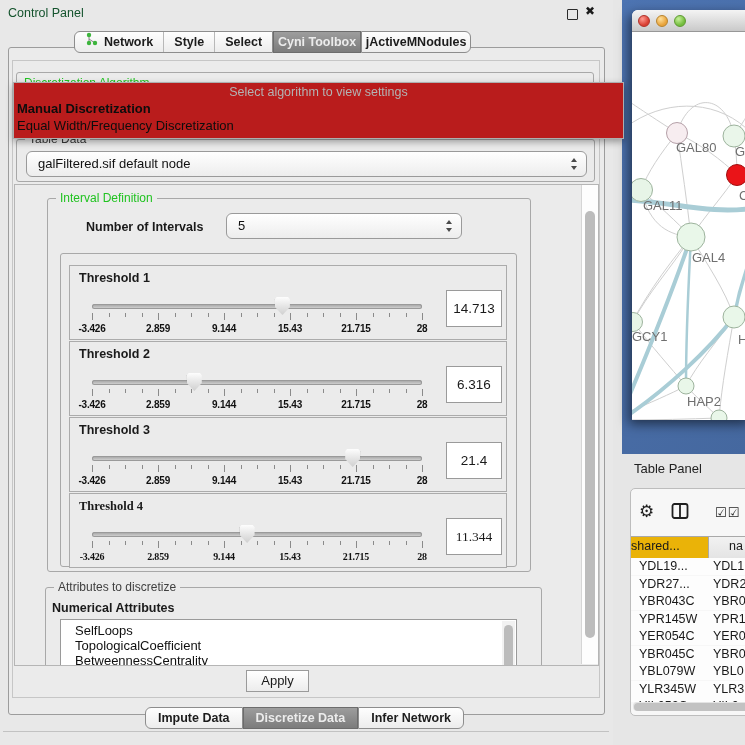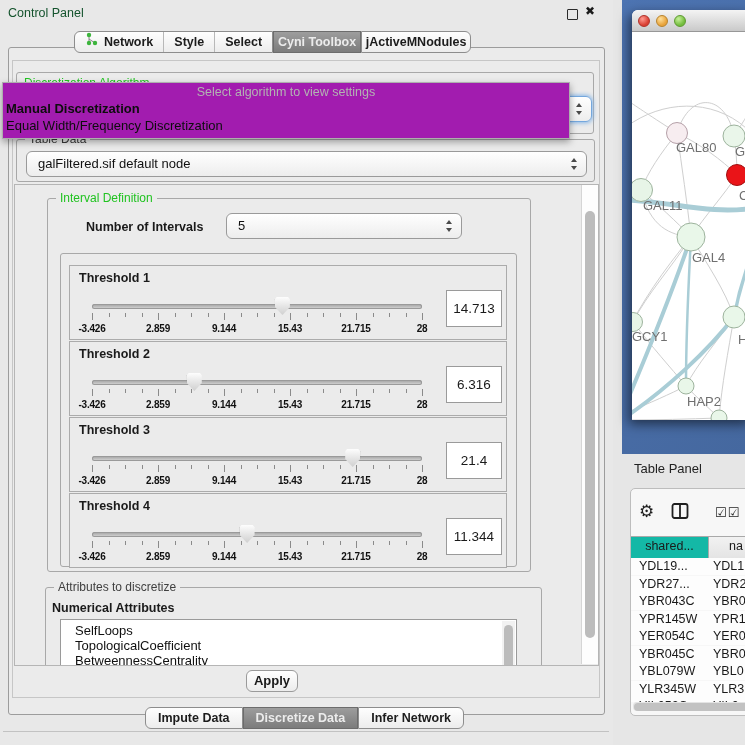--- a/index.html
+++ b/index.html
@@ -38,22 +38,22 @@
   .combo{box-sizing:border-box;border:1px solid #9a9a9a;border-radius:6px;
          background:linear-gradient(#ffffff,#ededed);font-size:13px;line-height:24px;
          padding:0 22px 12px 11px;color:#111;white-space:nowrap;overflow:hidden;}
   .stepper{position:absolute;right:8px;top:50%;width:7px;height:12px;margin-top:-6px;}
   .stepper:before,.stepper:after{content:"";position:absolute;left:0;border-left:3.5px solid transparent;border-right:3.5px solid transparent;}
   .stepper:before{top:0;border-bottom:4.5px solid #4a4a4a;}
   .stepper:after{bottom:0;border-top:4.5px solid #4a4a4a;}
   #algo-combo{left:26px;top:96px;width:566px;height:26px;border-color:#74a7dd;box-shadow:0 0 4px 1px #86b5e6;}
   #td-combo{left:26px;top:151px;width:561px;height:26px;}
   
-  #algo-popup{left:2px;top:82px;width:566px;height:55px;background:#a21caf;border:1px solid #aeaeae;
-              box-shadow:0 3px 7px rgba(0,0,0,.35);z-index:50;}
+  #algo-popup{left:13px;top:82px;width:566px;height:55px;background:#b91c1c;border:1px solid #aeaeae;
+              box-shadow:0 3px 7px rgba(0,0,0,.35);z-index:50;padding-left:43px;}
   #popup-hint{left:0;top:2px;width:100%;text-align:center;font-size:12.5px;color:#b3b3b3;}
   .popup-item{left:2px;width:560px;font-size:13px;color:#0d0d0d;padding-left:1px;}
   #popup-item-1{top:18px;font-weight:bold;}
   #popup-item-2{top:35px;}
   
   #scroll-pane{left:14px;top:184px;width:583px;height:480px;border:1px solid #b5b5b5;background:#ebebeb;overflow:hidden;}
   #v-scrollbar{left:566px;top:0;width:16px;height:479px;background:#fdfdfd;border-left:1px solid #d5d5d5;}
   #v-thumb{left:3px;top:26px;width:10px;height:427px;border-radius:5px;background:#bcbcbc;}
   
   #ivd-group{left:32px;top:13px;width:484px;height:374px;}
@@ -77,22 +77,22 @@
              background:#fff;border:1px solid #9a9a9a;font-size:13.5px;
              display:flex;align-items:center;justify-content:center;}
   
   #attr-group{left:30px;top:402px;width:497px;height:95px;}
   #attr-subtitle{left:6px;top:13px;font-size:12.5px;font-weight:bold;}
   #attr-list{left:14px;top:31px;width:457px;height:60px;background:#fff;border:1px solid #9a9a9a;box-sizing:border-box;overflow:hidden;}
   .attr-item{position:absolute;left:14px;font-size:13px;color:#101010;}
   #attr-scrollbar{position:absolute;right:1px;top:1px;width:13px;height:58px;background:#f2f2f2;}
   #attr-thumb{position:absolute;left:2px;top:4px;width:9px;height:44px;border-radius:5px;background:#bcbcbc;}
   
-  #apply-btn{left:246px;top:670px;width:52px;height:22px;box-sizing:border-box;border:1px solid #9a9a9a;border-radius:6px;
-             background:linear-gradient(#ffffff,#ececec);font-size:13px;text-align:center;line-height:20px;z-index:5;font-weight:bold;}
+  #apply-btn{left:246px;top:670px;width:63px;height:22px;box-sizing:border-box;border:1px solid #9a9a9a;border-radius:0;
+             background:linear-gradient(#ffffff,#ececec);font-size:13px;text-align:center;line-height:20px;z-index:5;}
   
   #right-side{left:613px;top:0;width:132px;height:745px;background:#e6e6e6;}
   #desktop{left:9px;top:0;width:123px;height:454px;background:linear-gradient(130deg,#4d74b2,#45689f);}
   #net-window{left:19px;top:10px;width:120px;height:410px;border-radius:6px 6px 0 0;
               box-shadow:-3px 4px 12px rgba(0,0,0,.55);background:#fff;}
   #net-titlebar{left:0;top:0;width:100%;height:22px;border-radius:6px 6px 0 0;
                 background:linear-gradient(#f4f4f4,#c9c9c9);border-bottom:1px solid #979797;box-sizing:border-box;}
   .light{position:absolute;top:5px;width:12px;height:12px;border-radius:50%;box-sizing:border-box;}
   #light-red{left:6px;background:radial-gradient(circle at 35% 30%,#ff9a90,#d93f33 65%);border:1px solid #b03028;}
   #light-yellow{left:24px;background:radial-gradient(circle at 35% 30%,#ffe09a,#e8a33b 65%);border:1px solid #b8832c;}
@@ -103,21 +103,21 @@
   .edge-teal{fill:none;stroke:#a9cdd6;stroke-linecap:round;}
   .node-label{font-size:13px;fill:#6f6f6f;}
   
   #tp-title{left:21px;top:461px;font-size:13px;color:#222;}
   #tp-container{left:17px;top:488px;width:122px;height:226px;background:#f7f7f7;border:1px solid #bdbdbd;border-radius:5px;overflow:hidden;}
   #tp-gear{position:absolute;left:8px;top:12px;font-size:17px;color:#1f1f1f;}
   #tp-colicon{position:absolute;left:40px;top:13px;}
   #tp-checks{position:absolute;left:84px;top:16px;font-size:13px;color:#1f1f1f;letter-spacing:1px;}
   #tp-header{position:absolute;left:0;top:47px;width:260px;height:21px;border-top:1px solid #a9a9a9;border-bottom:1px solid #9b9b9b;display:flex;}
   .hcell{box-sizing:border-box;height:100%;font-size:12.5px;line-height:19px;background:linear-gradient(#f2f2f2,#e4e4e4);border-right:1px solid #a9a9a9;}
-  .hcell.sel{background:#14b8a6;text-align:center;}
+  .hcell.sel{background:#eab308;}
   #hcell-2{padding-left:20px;}
   .trow{position:absolute;left:0;width:260px;height:17px;font-size:12.5px;line-height:17px;background:#fdfdfd;}
   .tcell1{position:absolute;left:8px;}
   .tcell2{position:absolute;left:82px;}
   #tp-rows{position:absolute;left:0;top:69px;width:122px;height:144px;overflow:hidden;}
   #tp-hscroll{position:absolute;left:2px;top:213px;width:118px;height:9px;background:#e4e4e4;border-radius:4px;}
   #tp-hthumb{position:absolute;left:1px;top:0.5px;width:114px;height:8px;border-radius:4px;background:#c2c2c2;}
   .net-tab-icon{display:inline-block;margin:0 6px 0 11px;}
 </style>
 </head>
@@ -293,21 +293,21 @@
                     <span style="left: 132px;">9.144</span>
                     <span style="left: 198px;">15.43</span>
                     <span style="left: 264px;">21.715</span>
                     <span style="left: 330px;">28</span>
                   </div>
       <div class="thumb" style="left: 253.2px;"></div>
     </div>
     <div class="thr-value">21.4</div>
   </div>
 
-  <div class="thr-row" style="top: 228px;">
+  <div class="thr-row" style="top: 228px; font-family: Liberation Serif, serif;">
     <div class="thr-title">Threshold 4</div>
     <div class="thr-slider">
       <div class="track"></div>
       <div class="ticks">
                     <div class="tick major" style="left: 0px;"></div>
                     <div class="tick" style="left: 16.5px;"></div>
                     <div class="tick" style="left: 33px;"></div>
                     <div class="tick" style="left: 49.5px;"></div>
                     <div class="tick major" style="left: 66px;"></div>
                     <div class="tick" style="left: 82.5px;"></div>

